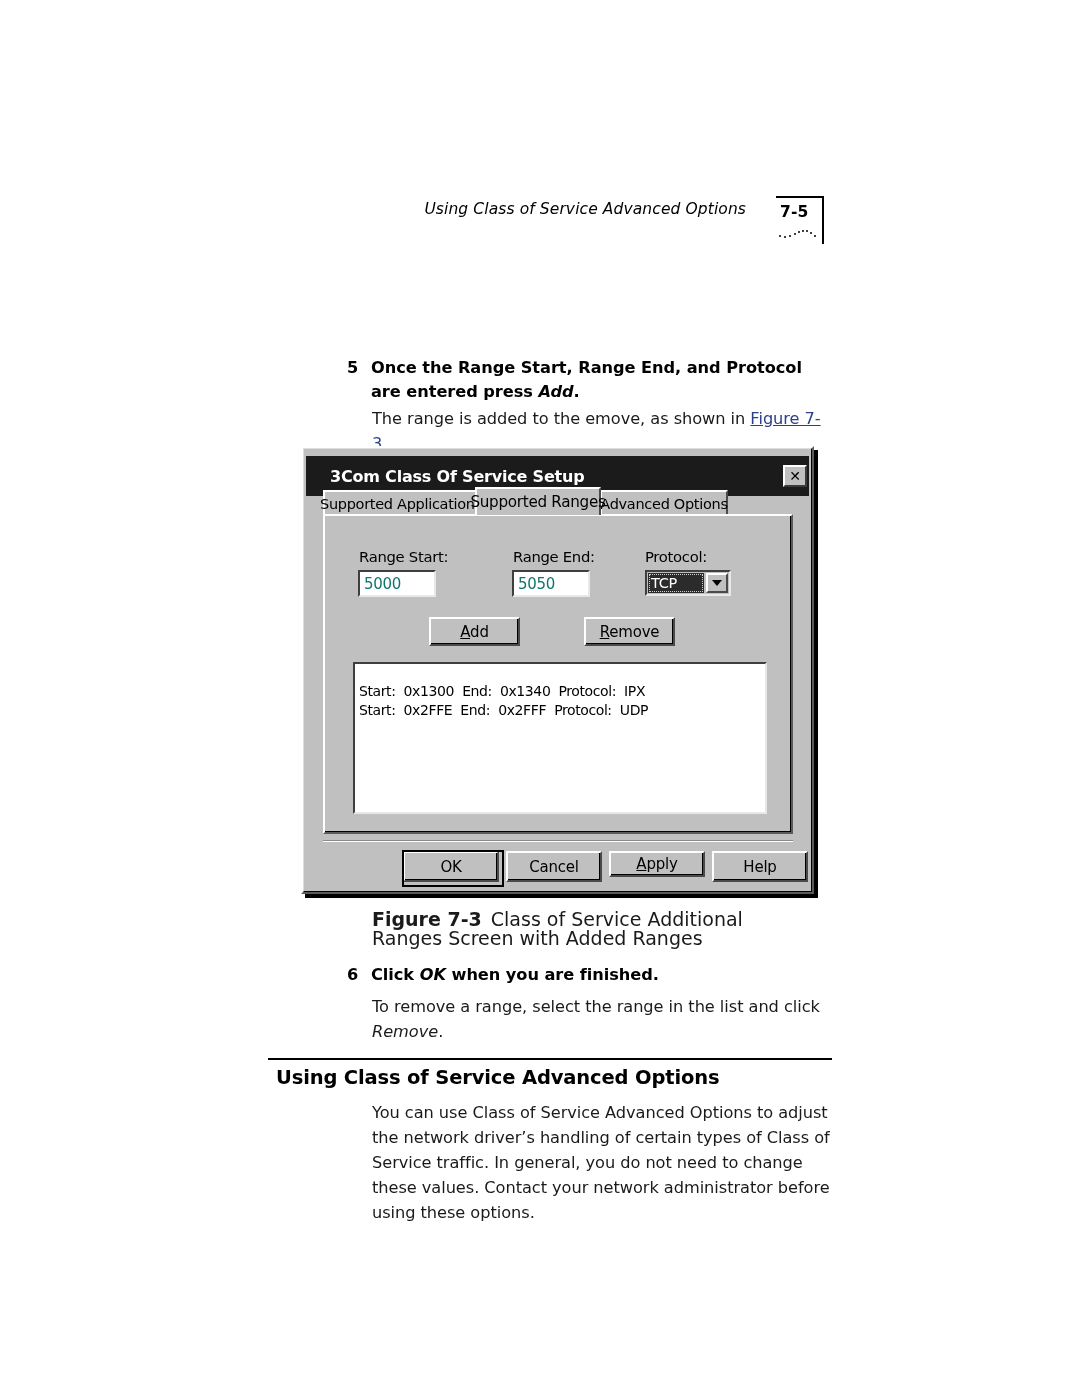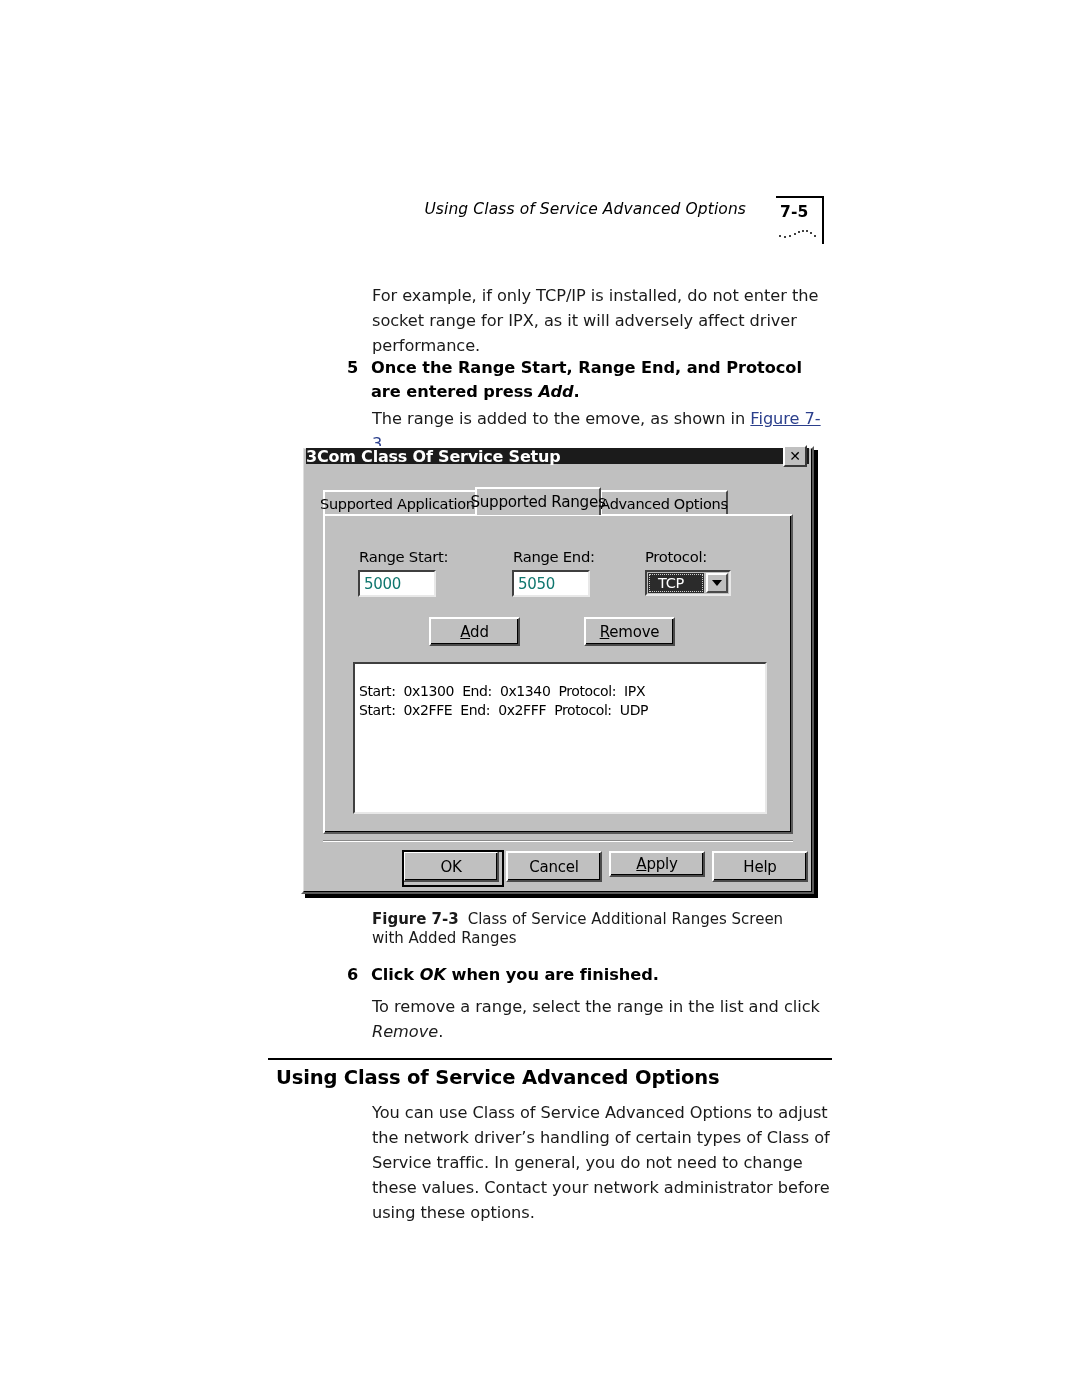--- a/index.html
+++ b/index.html
@@ -113,21 +113,21 @@
     text-decoration: underline;
   }
   i.it { font-style: italic; }
 
   
   .caption {
     position: absolute;
     left: 372px;
     top: 910px;
     width: 420px;
-    font-size: 15px;
+    font-size: 19px;
     line-height: 19px;
     color: #1a1a1a;
   }
   .caption b {
     font-weight: bold;
     margin-right: 9px;
   }
 
   
   .rule {
@@ -176,27 +176,27 @@
     border-top: 1px solid #dedede;
     border-left: 1px solid #dedede;
     border-right: 1px solid #000;
     border-bottom: 1px solid #000;
     pointer-events: none;
   }
 
   .titlebar {
     position: absolute;
     left: 3px;
-    top: 0;
+    top: 8px;
     right: 3px;
-    height: 16px;
+    height: 40px;
     background: #1b1b1b;
     display: flex;
     align-items: center;
-    padding: 0 2px 0 0;
+    padding: 0 2px 0 24px;
   }
   .title-text {
     color: #ffffff;
     font-size: 16px;
     font-weight: bold;
     letter-spacing: -0.2px;
     flex: 1;
     white-space: nowrap;
   }
   .close-btn {
@@ -310,21 +310,21 @@
     border-bottom: 2px solid #e8e8e8;
     box-sizing: border-box;
     display: flex;
   }
   .combo-field {
     flex: 1;
     background: #2b2b2b;
     margin: 1px;
     display: flex;
     align-items: center;
-    padding-left: 10px;
+    padding-left: 3px;
     outline: 1px dotted #cfcfcf;
     outline-offset: -2px;
   }
   .combo-value {
     color: #ffffff;
     font-size: 14.5px;
     letter-spacing: -0.3px;
   }
   .combo-arrow {
     width: 22px;
@@ -424,23 +424,20 @@
         <span style="left:16px; top:5px;"></span>
         <span style="left:20px; top:3px;"></span>
         <span style="left:24px; top:2px;"></span>
         <span style="left:28px; top:2px;"></span>
         <span style="left:32px; top:4px;"></span>
         <span style="left:36px; top:7px;"></span>
       </div>
     </div>
   </div>
 
-  <div class="col" style="top:283px;">
-    <p class="body">For example, if only TCP/IP is installed, do not enter the socket range for IPX, as it will adversely affect driver performance.</p>
-  </div>
 
   <div class="step" style="left:347px; top:356px; width:485px;">
     <div class="step-num">5</div>
     <div class="step-text"><span>Once the Range Start, Range End, and Protocol are entered press </span><em>Add</em><span>.</span></div>
   </div>
 
   <div class="col" style="top:406px;">
     <p class="body"><span>The range is added to the emove, as shown in </span><a class="link" href="#">Figure 7-3</a><span>.</span></p>
   </div>
 

